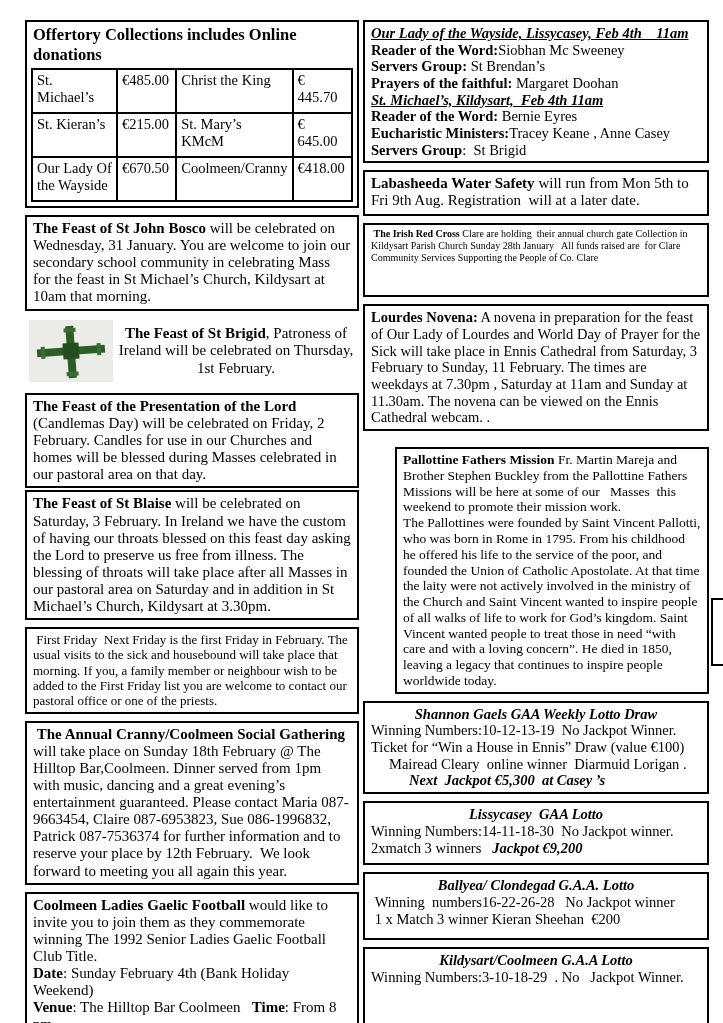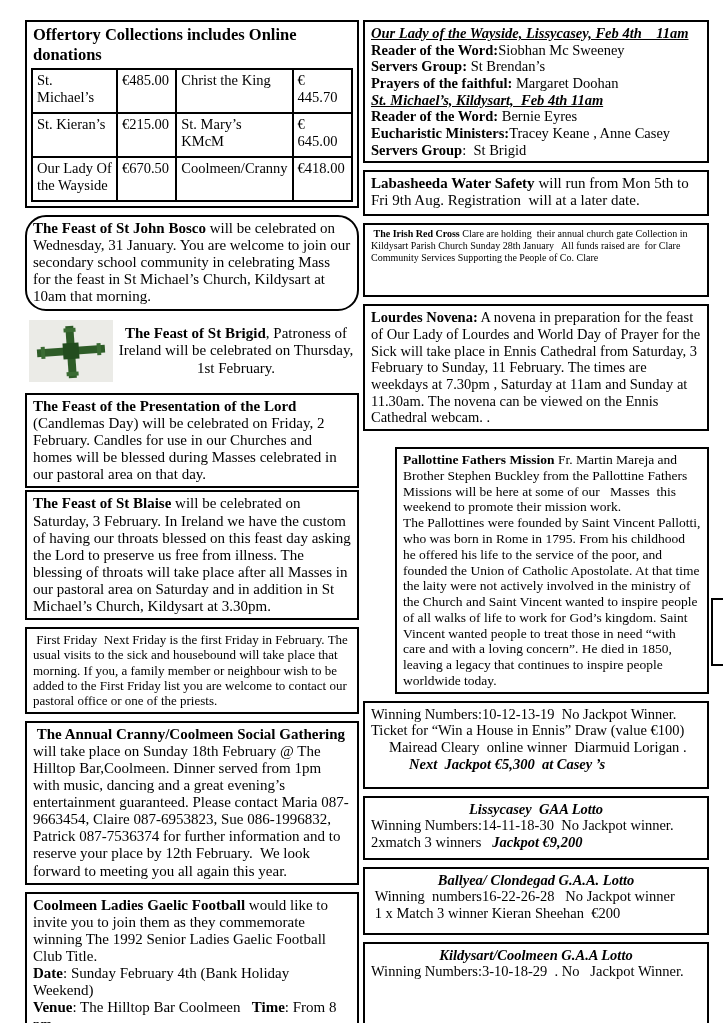--- a/index.html
+++ b/index.html
@@ -68,21 +68,21 @@
       <tr>
         <td class="c1">Our Lady Of the Wayside</td>
         <td class="c2">€670.50</td>
         <td class="c3">Coolmeen/Cranny</td>
         <td class="c4">€418.00</td>
       </tr>
     </tbody>
       </table>
   </div>
 
-  <div class="box fs15" style="min-height:96px;border-radius:21px;">
+  <div class="box fs15" style="min-height:96px;">
     <p><span class="b">The Feast of St John Bosco</span><span> will be celebrated on Wednesday, 31 January. You are welcome to join our secondary school community in celebrating Mass for the feast in St Michael’s Church, Kildysart at 10am that morning.</span></p>
   </div>
 
   <div class="brigid fs15">
     <div class="brigid-img">
       <svg width="84" height="62" viewBox="0 0 84 62">
         <rect x="0" y="0" width="84" height="62" fill="#ebebe7"></rect>
         <g transform="rotate(-4 42 31)">
           <rect x="8" y="27" width="68" height="8" fill="#2e5c28"></rect>
           <rect x="38" y="6" width="8" height="52" fill="#2e5c28"></rect>
@@ -146,20 +146,21 @@
   <div class="box fs145" style="min-height:124px;">
     <p><span class="b">Lourdes Novena:</span><span> A novena in preparation for the feast of Our Lady of Lourdes and World Day of Prayer for the Sick will take place in Ennis Cathedral from Saturday, 3 February to Sunday, 11 February. The times are weekdays at 7.30pm , Saturday at 11am and Sunday at 11.30am. The novena can be viewed on the Ennis Cathedral webcam. .</span></p>
   </div>
 
   <div class="box fs135 mt-gap" style="min-height:226px;">
     <p><span class="b">Pallottine Fathers Mission</span><span> Fr. Martin Mareja and  Brother Stephen Buckley from the Pallottine Fathers Missions will be here at some of our   Masses  this  weekend to promote their mission work.</span></p>
     <p>The Pallottines were founded by Saint Vincent Pallotti, who was born in Rome in 1795. From his childhood he offered his life to the service of the poor, and founded the Union of Catholic Apostolate. At that time the laity were not actively involved in the ministry of the Church and Saint Vincent wanted to inspire people of all walks of life to work for God’s kingdom. Saint Vincent wanted people to treat those in need “with care and with a loving concern”. He died in 1850, leaving a legacy that continues to inspire people worldwide today.</p>
   </div>
 
   <div class="box fs145" style="min-height:88px;">
+    <div class="line center bi">Shannon Gaels GAA Weekly Lotto Draw</div>
     <div class="line">Winning Numbers:10-12-13-19  No Jackpot Winner.</div>
     <div class="line">Ticket for “Win a House in Ennis” Draw (value €100)</div>
     <div class="line center"> Mairead Cleary  online winner  Diarmuid Lorigan .</div>
     <div class="line bi" style="padding-left:38px;">Next  Jackpot €5,300  at Casey ’s</div>
   </div>
 
   <div class="box fs145" style="min-height:64px;">
     <div class="line center bi">Lissycasey  GAA Lotto</div>
     <div class="line">Winning Numbers:14-11-18-30  No Jackpot winner.</div>
     <div class="line"><span>2xmatch 3 winners   </span><span class="bi">Jackpot €9,200</span></div>

